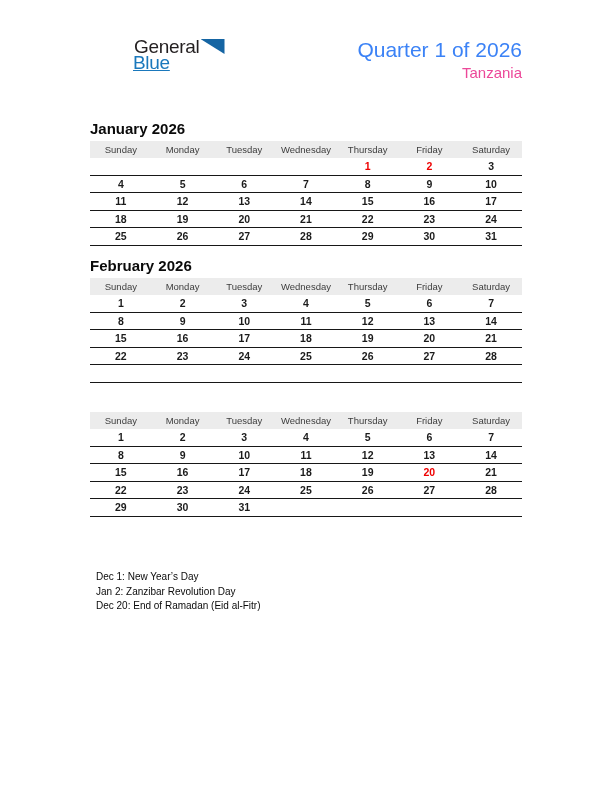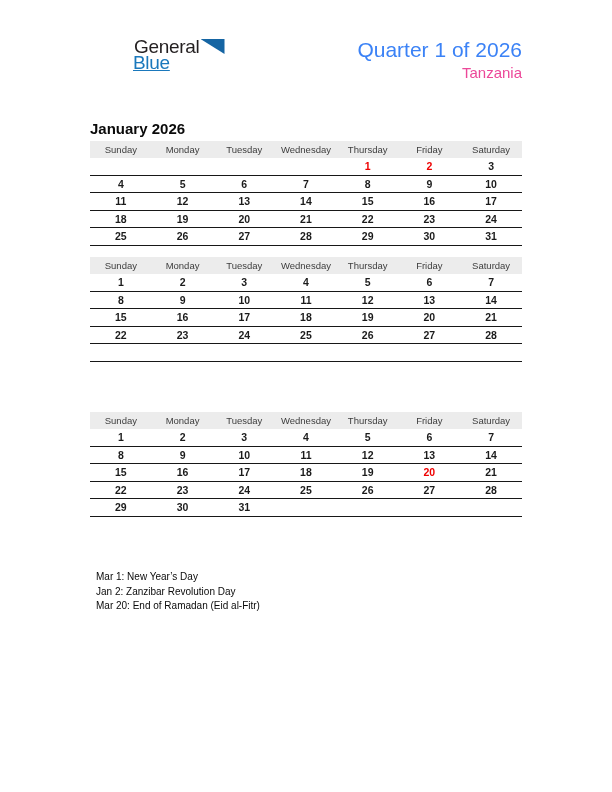--- a/index.html
+++ b/index.html
@@ -125,20 +125,21 @@
             <td>28</td>
             <td>29</td>
             <td>30</td>
             <td>31</td>
           </tr>
         </tbody>
       </table>
   </section>
 
   <section class="month month-1">
+    <h2 class="month-title">February 2026</h2>
     <table class="cal">
         <thead>
           <tr>
             <th>Sunday</th>
             <th>Monday</th>
             <th>Tuesday</th>
             <th>Wednesday</th>
             <th>Thursday</th>
             <th>Friday</th>
             <th>Saturday</th>
@@ -251,18 +252,18 @@
             <td></td>
             <td></td>
             <td></td>
             <td></td>
           </tr>
         </tbody>
       </table>
   </section>
 
   <div class="notes">
-      <div class="note-line">Mar 1: New Year’s Day</div>
+      <div class="note-line">Dec 1: New Year’s Day</div>
       <div class="note-line">Jan 2: Zanzibar Revolution Day</div>
-      <div class="note-line">Mar 20: End of Ramadan (Eid al-Fitr)</div>
+      <div class="note-line">Dec 20: End of Ramadan (Eid al-Fitr)</div>
     </div>
 
 </div>
 
 </body></html>

